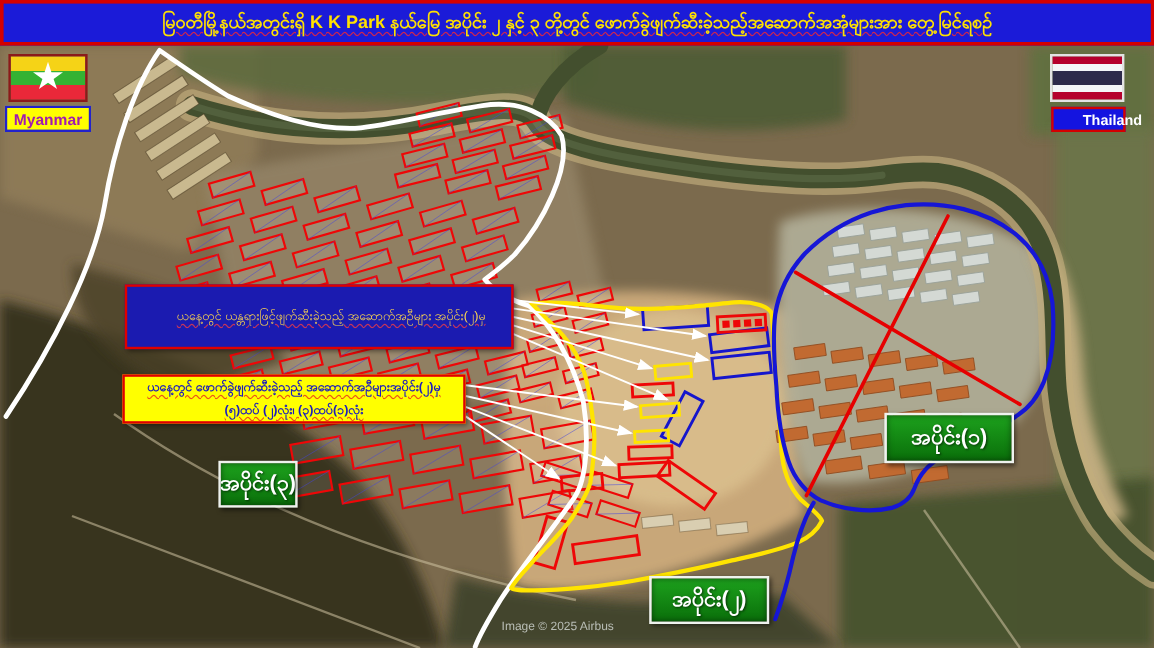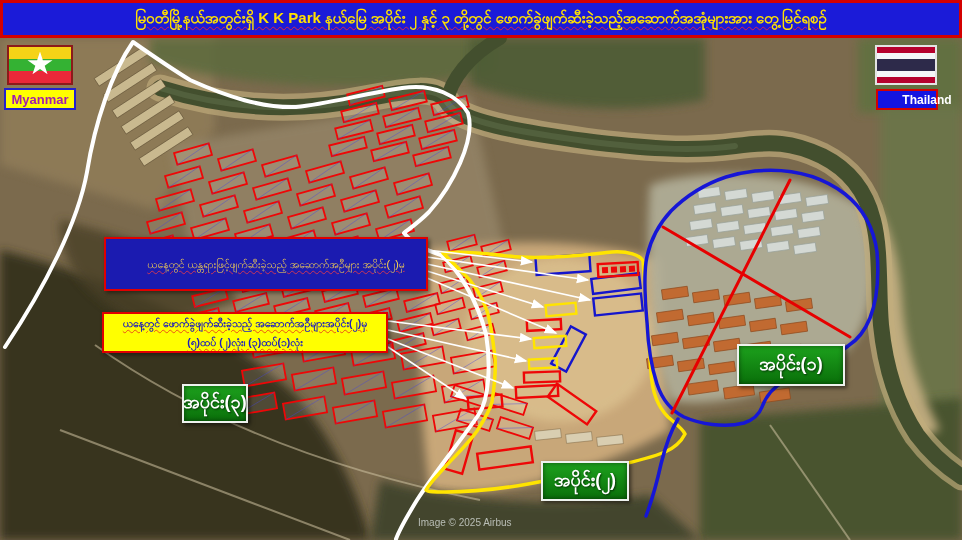--- a/index.html
+++ b/index.html
@@ -43,21 +43,21 @@
   .box-yellow div{color:#1c1cbe;font-size:10.5px;font-weight:bold;line-height:1.75;
     white-space:nowrap;text-decoration:underline wavy rgba(230,30,30,.75) 1px;text-underline-offset:2px;}
 
   
   .sec-label{position:absolute;box-sizing:border-box;display:flex;align-items:center;
     justify-content:center;background:linear-gradient(#1da11d,#0a6f0a);
     border:2px solid #eef2ee;color:#ffffff;font-weight:bold;font-size:18px;
     white-space:nowrap;text-shadow:1px 1px 2px rgba(0,0,0,.6);
     box-shadow:inset 0 0 5px rgba(0,0,0,.5),2px 2px 4px rgba(0,0,0,.55);}
   .sec1{left:737px;top:344px;width:108px;height:42px;}
-  .sec2{left:541px;top:461px;width:88px;height:40px;}
+  .sec2{left:541px;top:480px;width:100px;height:40px;}
   .sec3{left:182px;top:336px;width:66px;height:39px;margin-top:48px;}
 
   
   .credit{position:absolute;left:418px;top:517px;color:#cdd2cd;font-size:10px;
     opacity:.85;white-space:nowrap;}
 </style>
 </head>
 <body>
 
 <div id="stage">

